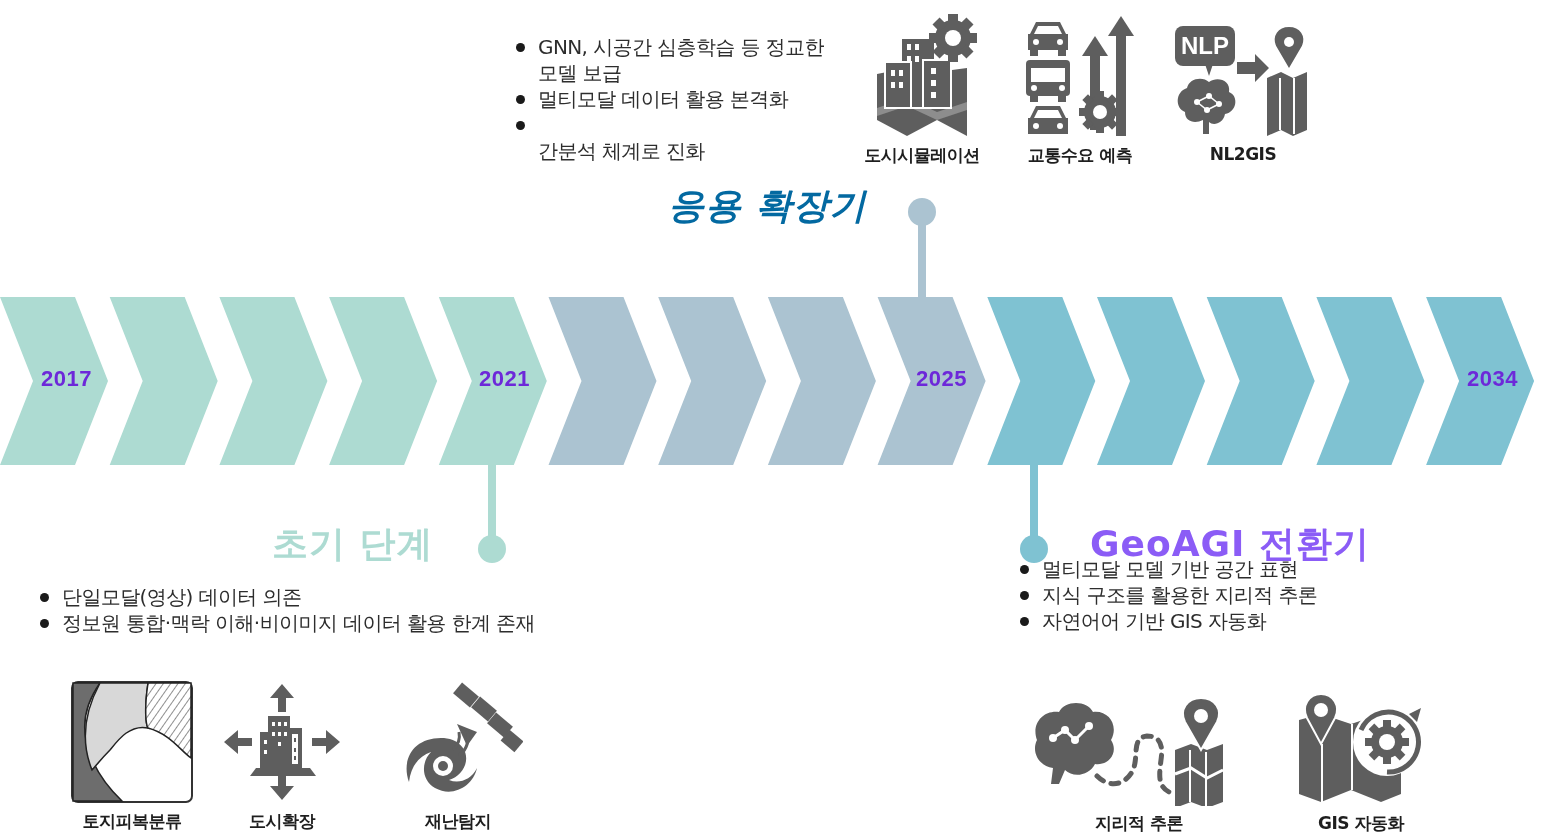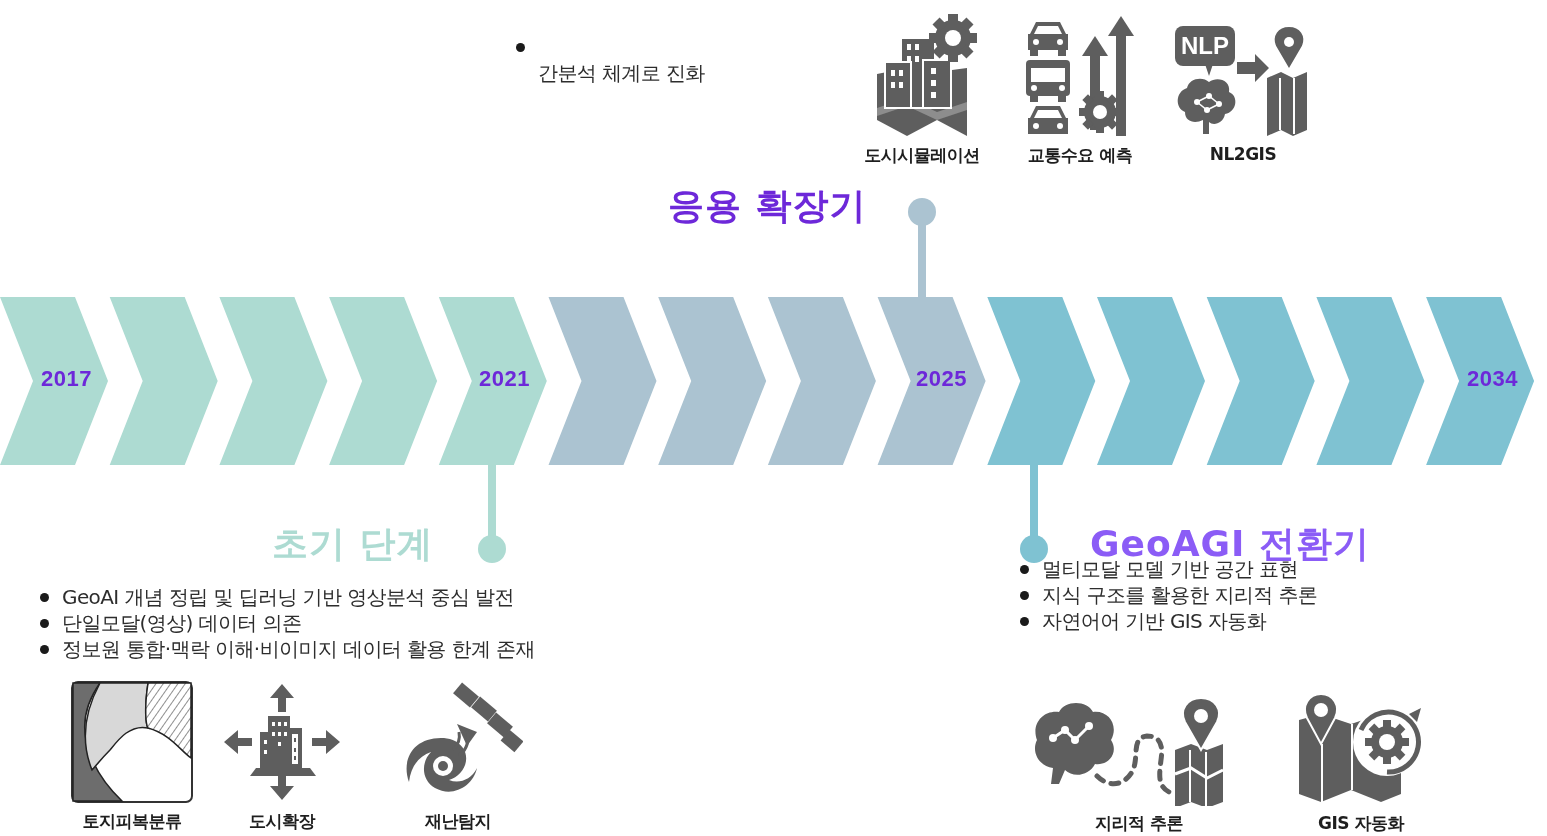--- a/index.html
+++ b/index.html
@@ -54,23 +54,25 @@
     <rect x="1030" y="462" width="8" height="80" fill="#7FC2D2"></rect>
     <circle cx="1034" cy="549" r="14" fill="#7FC2D2"></circle>
   </g>
 </svg>
 
 <div class="year" style="left:41px;">2017</div>
 <div class="year" style="left:479px;">2021</div>
 <div class="year" style="left:916px;">2025</div>
 <div class="year" style="left:1467px;">2034</div>
 
-<div class="phase-title" style="left:668px; top:182px; color:#6d28d9;">응용 확장기</div>
+<div class="phase-title" style="left:668px; top:182px; color:#0369a1;font-style:italic;">응용 확장기</div>
 
 <ul class="bullets" style="left:512px; top:34px; width:340px;">
+  <li><span>GNN, 시공간 심층학습 등 정교한</span><br><span>모델 보급</span></li>
+  <li><span>멀티모달 데이터 활용 본격화</span></li>
   <li><br><span>간분석 체계로 진화</span></li>
 </ul>
 
 <div class="icon-box" style="left:852px; top:12px; width:140px;">
   <svg width="110" height="126" viewBox="0 0 110 126">
     <path d="M10 62 L40 56 L70 60 L100 56 L100 124 L70 108 L40 124 L10 108 Z" fill="#5e5e5e"></path>
     <path d="M10 96 L40 86 L70 100 L100 90 L100 98 L70 108 L40 94 L10 104 Z" fill="#8d8d8d"></path>
     <rect x="34" y="26" width="34" height="70" fill="#5e5e5e" stroke="#fff" stroke-width="2"></rect>
     <rect x="18" y="50" width="26" height="46" fill="#5e5e5e" stroke="#fff" stroke-width="2"></rect>
     <rect x="56" y="48" width="28" height="48" fill="#5e5e5e" stroke="#fff" stroke-width="2"></rect>
@@ -176,21 +178,20 @@
         <rect x="122" y="66" width="2" height="56"></rect>
     </g>
     <path d="M26 90 L38 84 L48 92 L36 98 Z" stroke="#fff" stroke-width="1.5" fill="none"></path>
   </svg>
   <div class="icon-label">NL2GIS</div>
 </div>
 
 <div class="phase-title" style="left:272px; top:520px; color:#ADDBD2;">초기 단계</div>
 
 <ul class="bullets" style="left:36px; top:584px; width:560px;">
-  <li>GeoAI 개념 정립 및 딥러닝 기반 영상분석 중심 발전</li>
   <li>단일모달(영상) 데이터 의존</li>
   <li>정보원 통합·맥락 이해·비이미지 데이터 활용 한계 존재</li>
 </ul>
 
 <div class="icon-box" style="left:62px; top:680px; width:140px;">
   <svg width="124" height="124" viewBox="0 0 124 124">
     <defs>
       <pattern id="hatch" width="6" height="6" patternUnits="userSpaceOnUse" patternTransform="rotate(35)">
         <rect width="6" height="6" fill="#fff"></rect>
         <line x1="0" y1="0" x2="0" y2="6" stroke="#444" stroke-width="1.2"></line>

